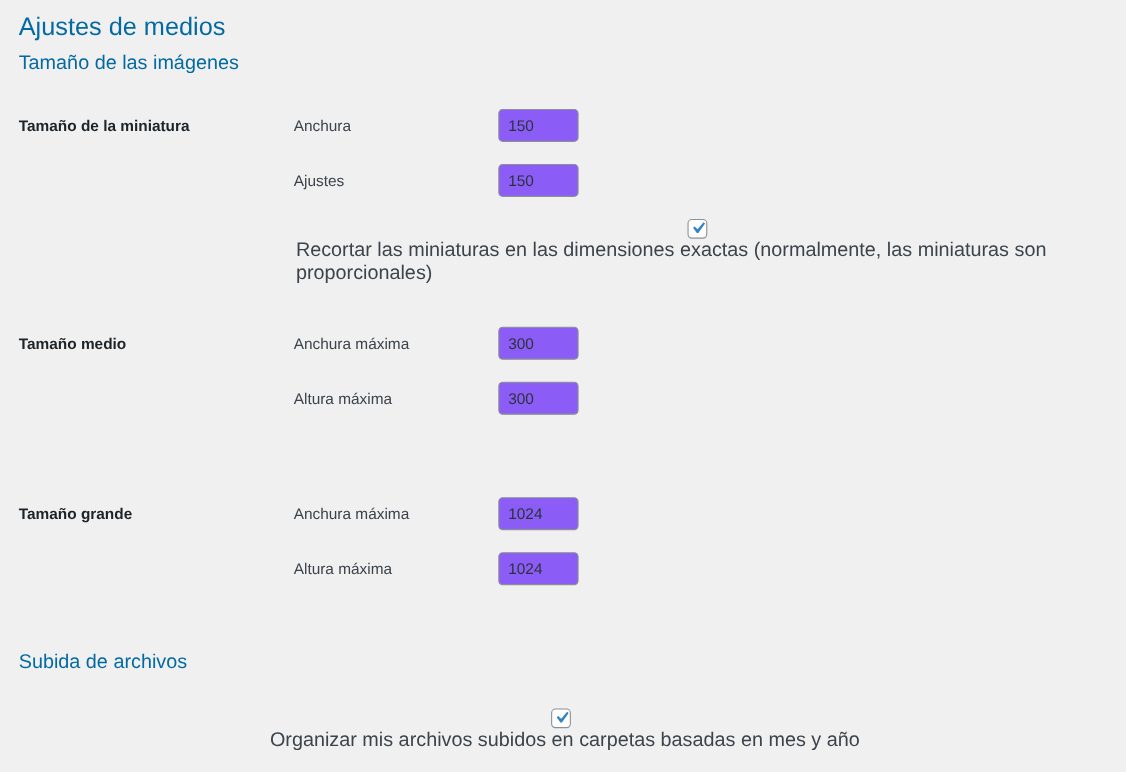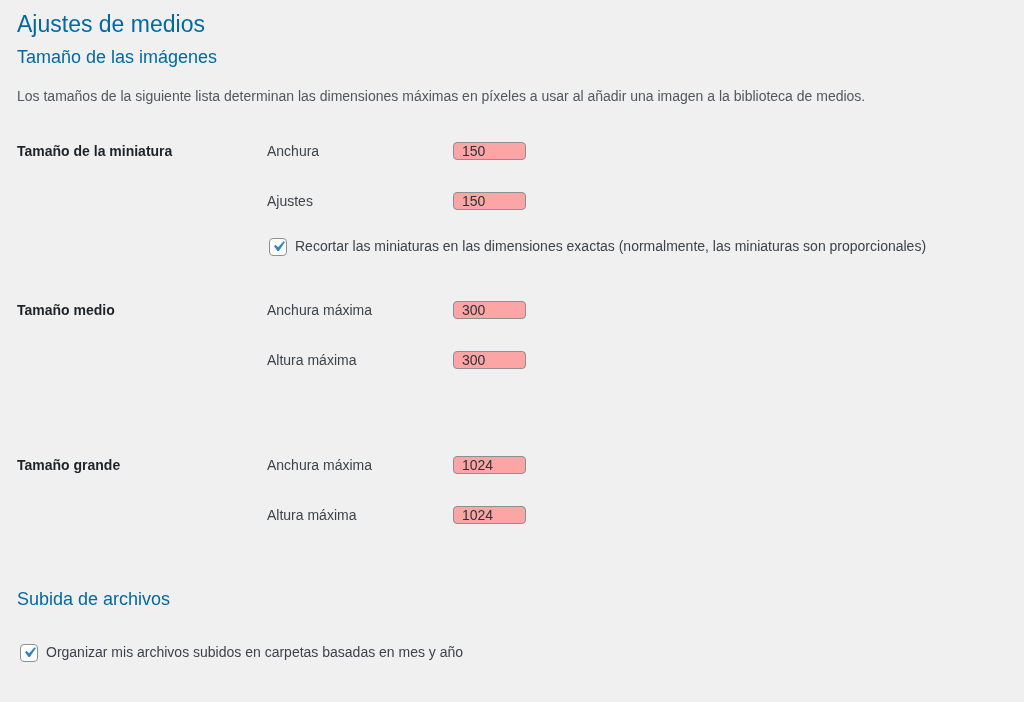--- a/index.html
+++ b/index.html
@@ -58,39 +58,40 @@
     gap: 20px;
   }
   .field-label {
     width: 166px;
     flex: 0 0 166px;
     font-size: 14px;
     color: #3c434a;
   }
   input.size-input {
     width: 73px;
-    height: 18px;
+    height: 30px;
     padding: 0 8px;
     border: 1px solid #8c8f94;
     border-radius: 4px;
-    background: #fca5a5;
+    background: #8b5cf6;
     font-family: "Liberation Sans", sans-serif;
     font-size: 14px;
     color: #2c3338;
     outline: none;
   }
 
   .checkbox-line {
     display: flex;
     align-items: center;
     margin-top: 4px;
     padding-left: 2px;
-    font-size: 14px;
+    font-size: 18px;
     color: #3c434a;
     line-height: 21px;
+    flex-direction: column;
   }
   .checkbox {
     position: relative;
     width: 18px;
     height: 18px;
     flex: 0 0 18px;
     margin-right: 8px;
     background: #fff;
     border: 1px solid #8c8f94;
     border-radius: 4px;
@@ -110,21 +111,20 @@
 </style>
 </head>
 <body>
 
 <div class="wrap">
 
   <h1 class="page-title">Ajustes de medios</h1>
 
   <h2 class="section-title">Tamaño de las imágenes</h2>
 
-  <p class="intro">Los tamaños de la siguiente lista determinan las dimensiones máximas en píxeles a usar al añadir una imagen a la biblioteca de medios.</p>
 
   <div class="form-table">
 
     <div class="form-row">
       <div class="row-label">Tamaño de la miniatura</div>
       <div class="row-fields">
         <div class="field-line">
           <span class="field-label">Anchura</span>
           <input class="size-input" type="text" value="150" style="">
         </div>

